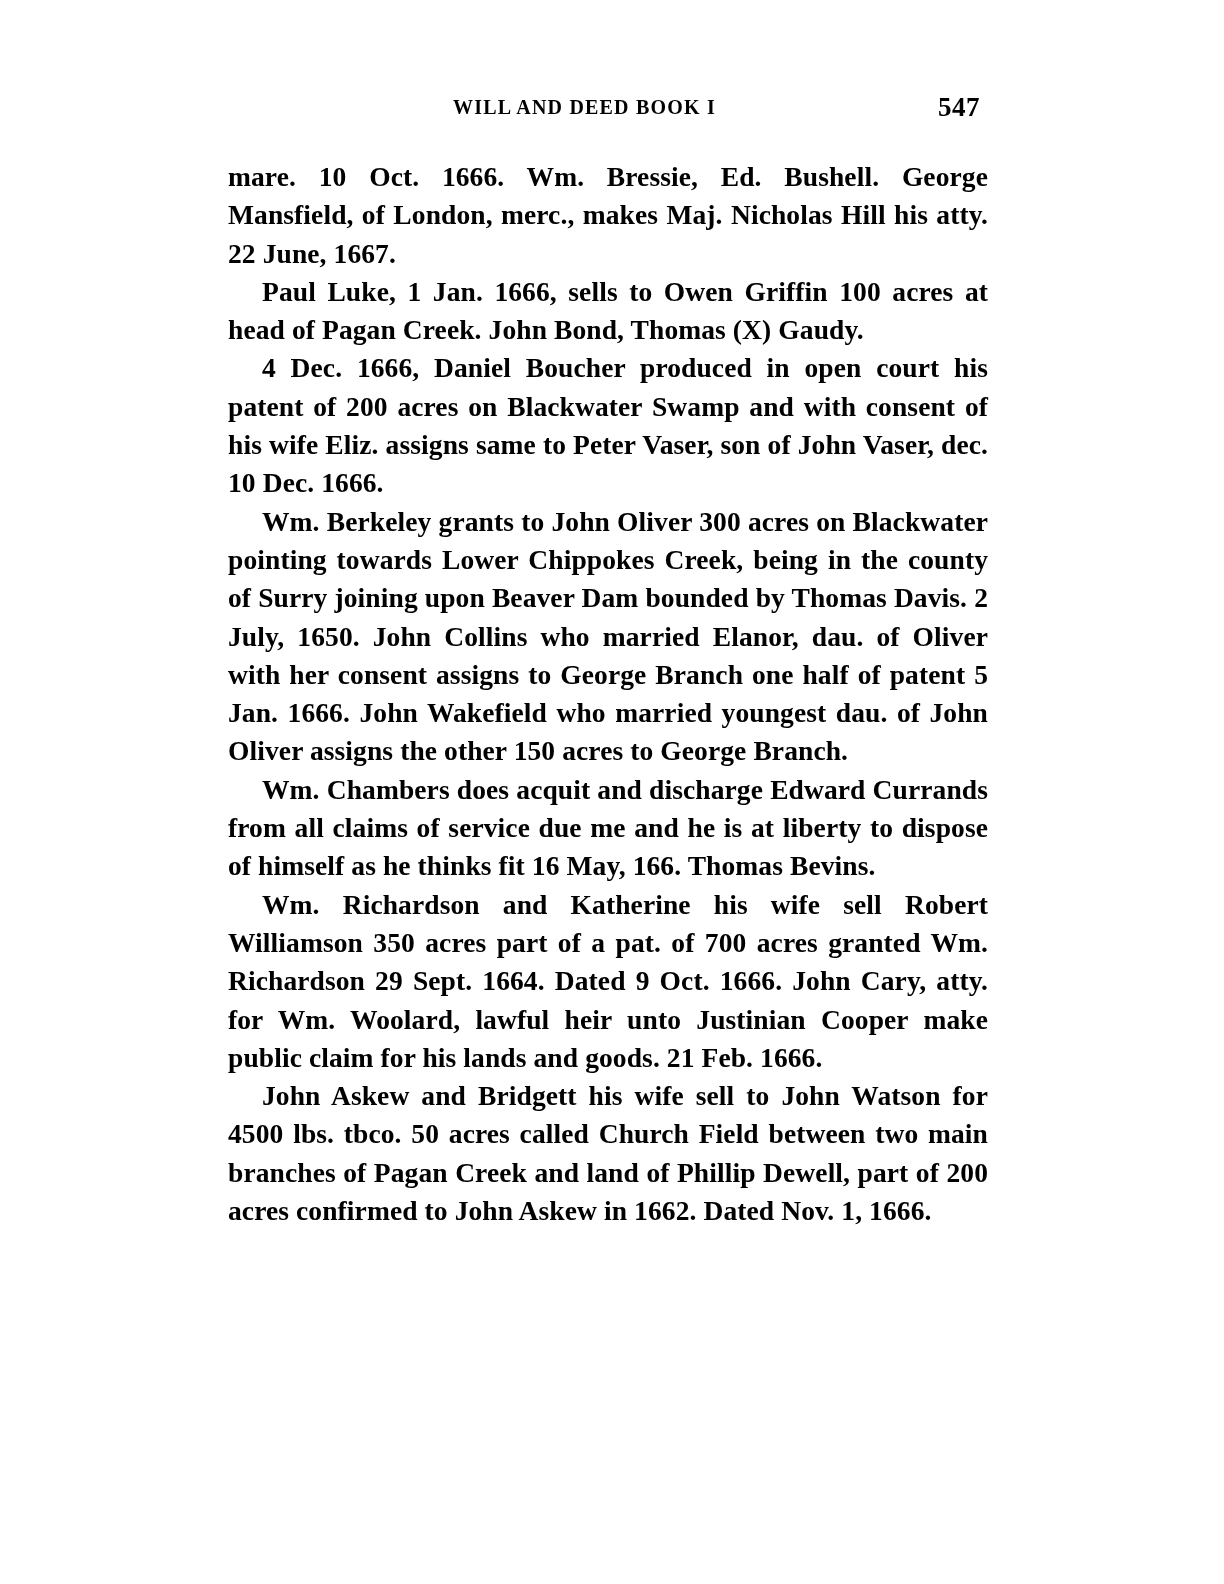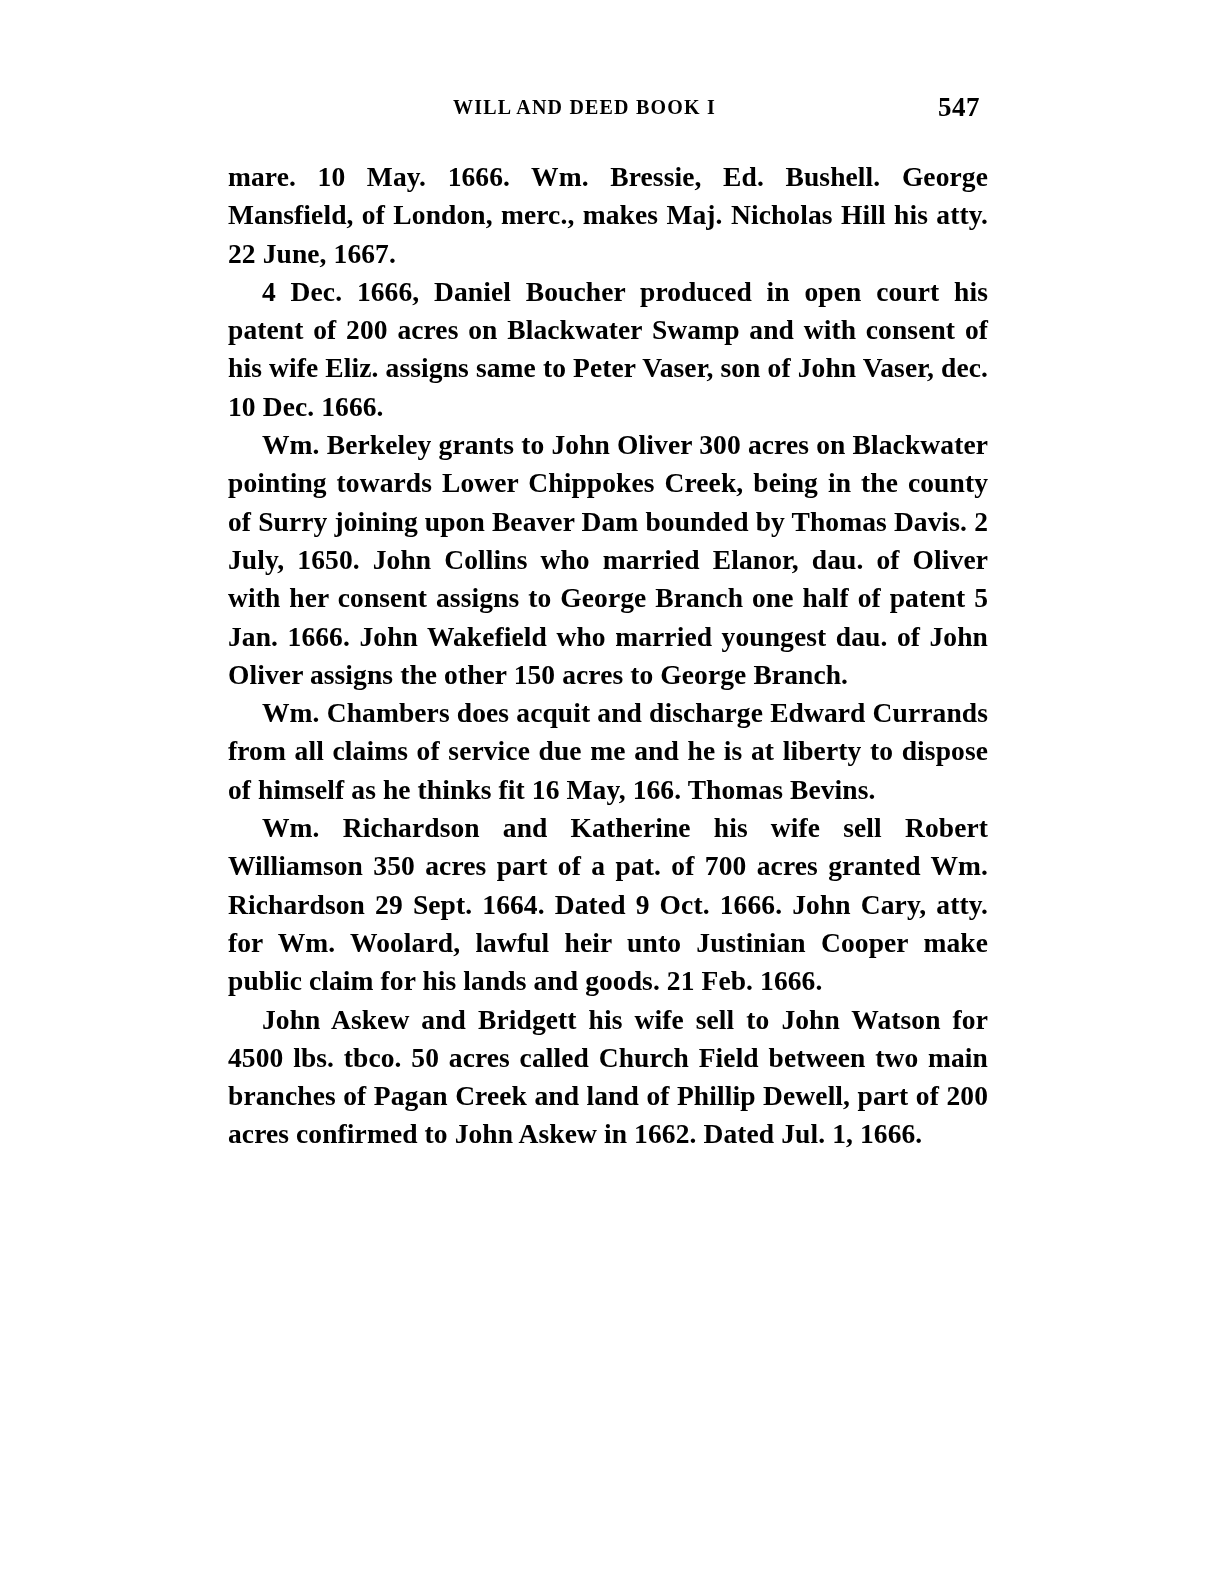--- a/index.html
+++ b/index.html
@@ -74,21 +74,22 @@
 <body>
 
 <div class="page">
 
   <div class="header">
     <div class="running-head">WILL AND DEED BOOK I</div>
     <div class="page-number">547</div>
   </div>
 
   <div class="body-text">
-    <p class="para">mare.  10 May. 1666.  Wm. Bressie, Ed. Bushell.  George Mansfield, of London, merc., makes Maj. Nicholas Hill his atty.  22 June, 1667.</p>
+    <p class="para">mare.  10 Oct. 1666.  Wm. Bressie, Ed. Bushell.  George Mansfield, of London, merc., makes Maj. Nicholas Hill his atty.  22 June, 1667.</p>
+    <p class="para indent">Paul Luke, 1 Jan. 1666, sells to Owen Griffin 100 acres at head of Pagan Creek.  John Bond, Thomas (X) Gaudy.</p>
     <p class="para indent">4 Dec. 1666, Daniel Boucher produced in open court his patent of 200 acres on Blackwater Swamp and with consent of his wife Eliz. assigns same to Peter Vaser, son of John Vaser, dec.  10 Dec. 1666.</p>
     <p class="para indent">Wm. Berkeley grants to John Oliver 300 acres on Blackwater pointing towards Lower Chippokes Creek, being in the county of Surry joining upon Beaver Dam bounded by Thomas Davis.  2 July, 1650.  John Collins who married Elanor, dau. of Oliver with her consent assigns to George Branch one half of patent 5 Jan. 1666.  John Wakefield who married youngest dau. of John Oliver assigns the other 150 acres to George Branch.</p>
     <p class="para indent">Wm. Chambers does acquit and discharge Edward Currands from all claims of service due me and he is at liberty to dispose of himself as he thinks fit 16 May, 166.  Thomas Bevins.</p>
     <p class="para indent">Wm. Richardson and Katherine his wife sell Robert Williamson 350 acres part of a pat. of 700 acres granted Wm. Richardson 29 Sept. 1664.  Dated 9 Oct. 1666. John Cary, atty. for Wm. Woolard, lawful heir unto Justinian Cooper make public claim for his lands and goods.  21 Feb. 1666.</p>
-    <p class="para indent">John Askew and Bridgett his wife sell to John Watson for 4500 lbs. tbco. 50 acres called Church Field between two main branches of Pagan Creek and land of Phillip Dewell, part of 200 acres confirmed to John Askew in 1662.  Dated Jul. 1, 1666.</p>
+    <p class="para indent">John Askew and Bridgett his wife sell to John Watson for 4500 lbs. tbco. 50 acres called Church Field between two main branches of Pagan Creek and land of Phillip Dewell, part of 200 acres confirmed to John Askew in 1662.  Dated Nov. 1, 1666.</p>
   </div>
 
 </div>
 
 </body></html>

